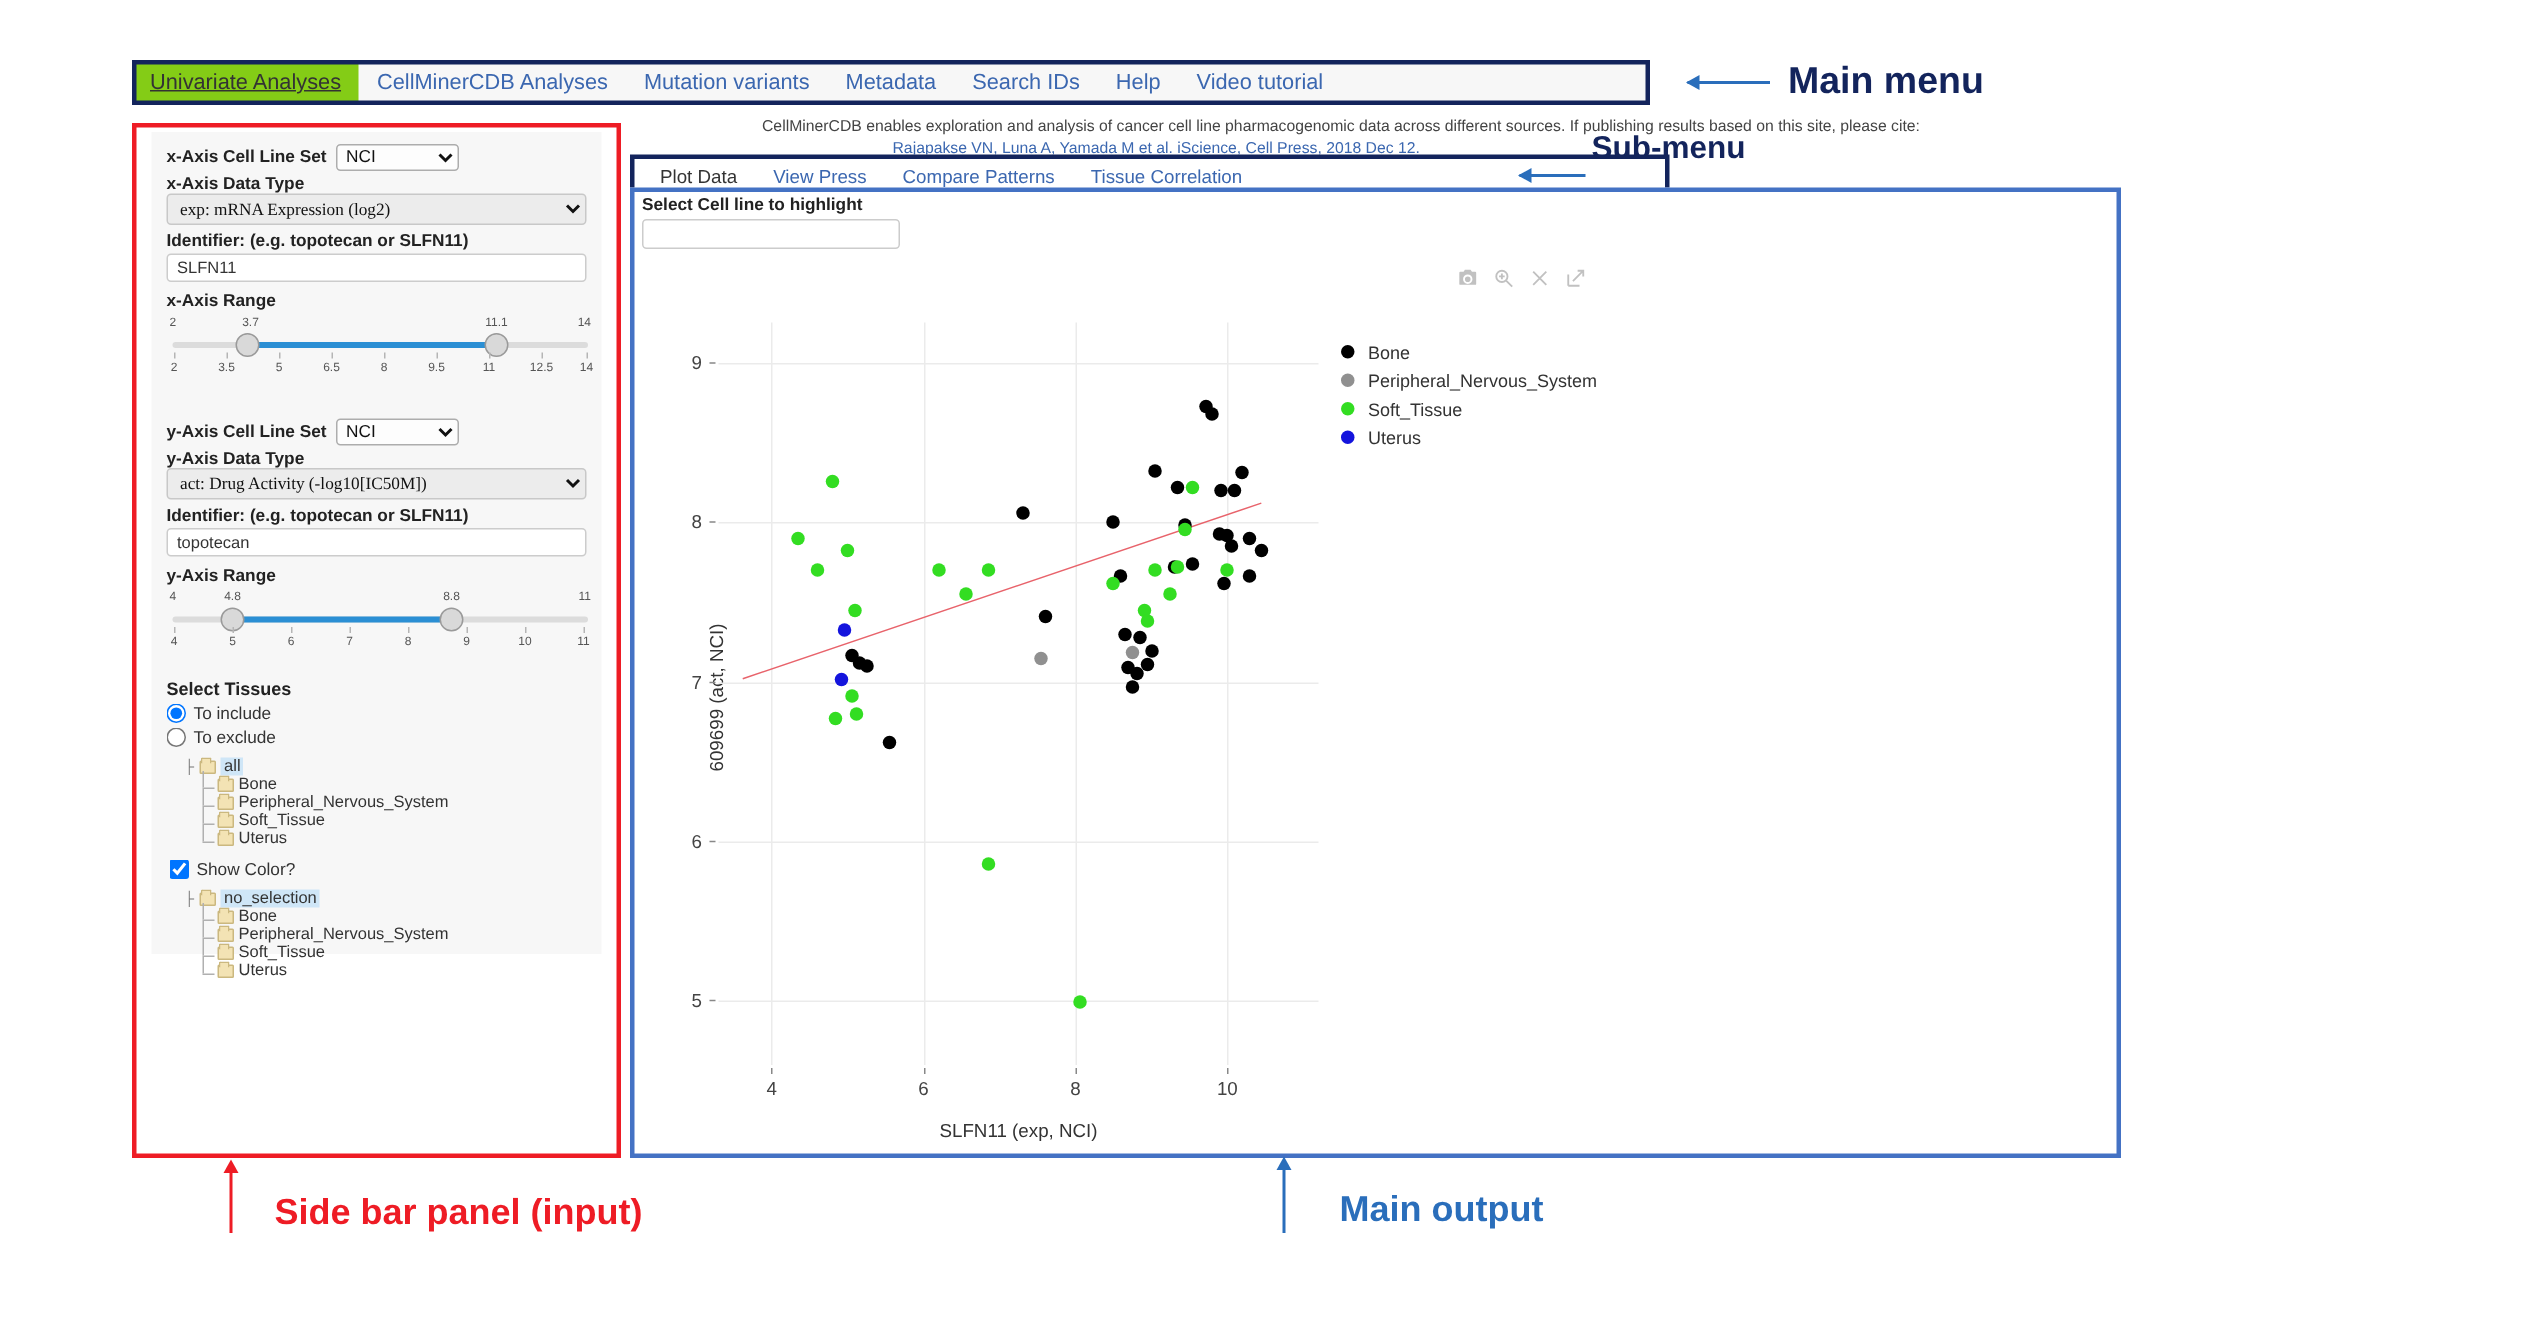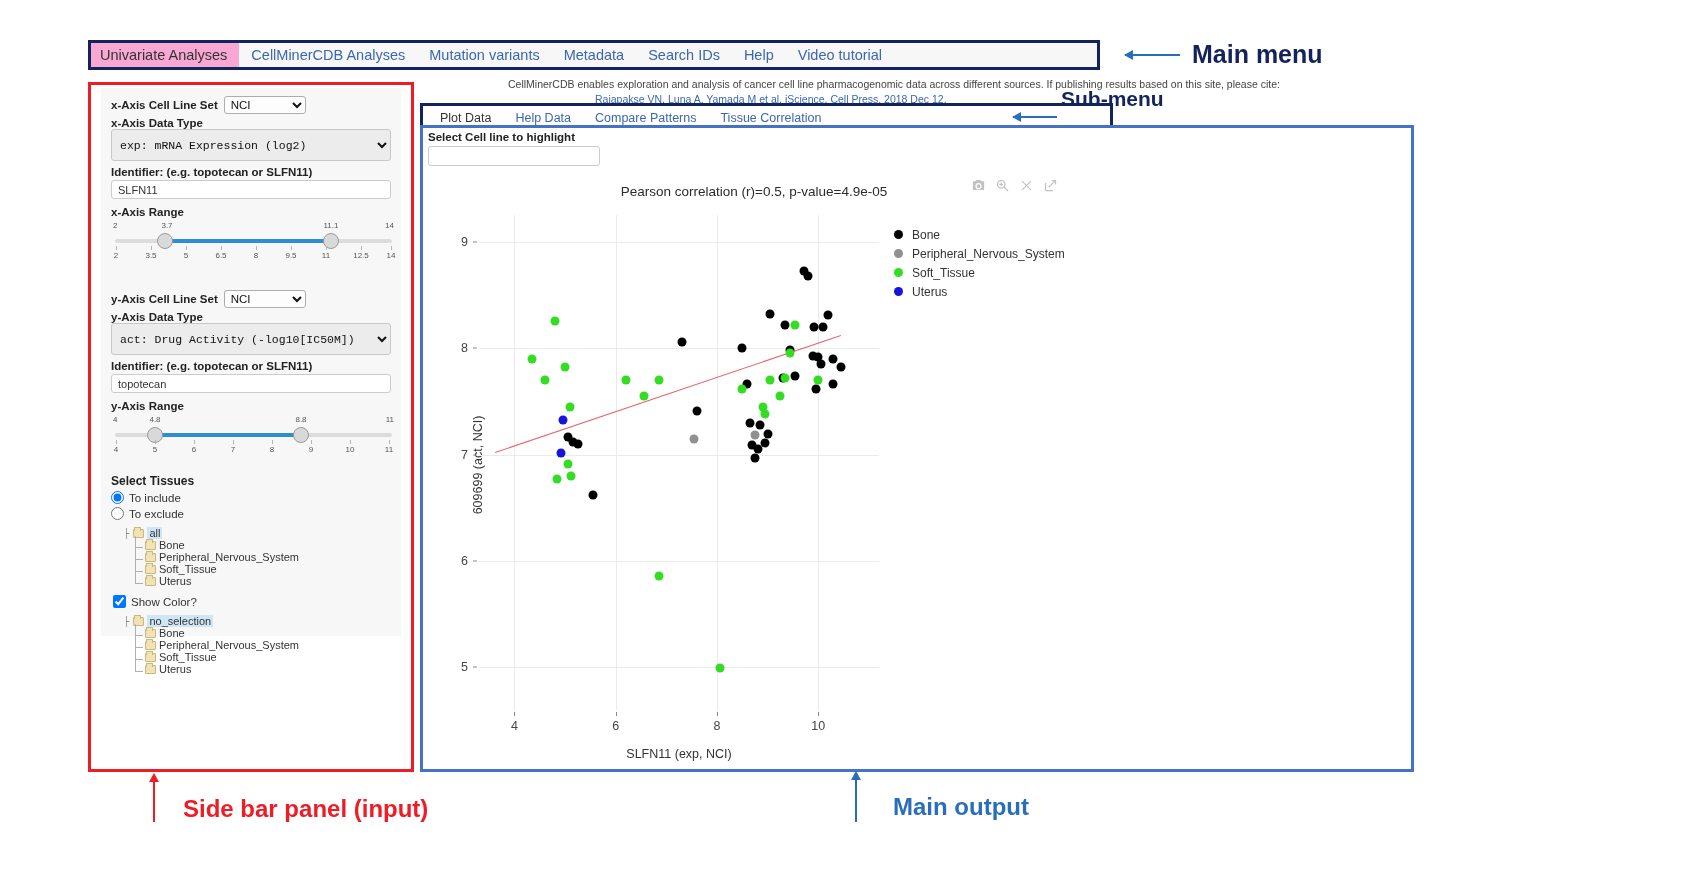--- a/index.html
+++ b/index.html
@@ -20,21 +20,21 @@
   }
   #main-menu{
     position:absolute; left:88px; top:40px; width:1012px; height:30px;
     background:#f7f7f7;
     display:flex; align-items:center;
   }
   .menu-item{
     font-size:14.5px; color:#3b67b0; padding:6px 12px; height:100%;
     display:flex; align-items:center; white-space:nowrap; cursor:pointer;
   }
-  .menu-item.active{ background:#f9a8d4; color:#333; }
+  .menu-item.active{ background:#84cc16; color:#333;text-decoration:underline; }
 
   
   #cite-line1{
     position:absolute; left:508px; top:78px; width:1000px;
     font-size:10.5px; color:#444; white-space:nowrap;
   }
   #cite-line2{
     position:absolute; left:595px; top:93px; width:1000px;
     font-size:10.5px; color:#3b67b0; white-space:nowrap;
   }
@@ -54,22 +54,22 @@
   .lbl-inline{ font-weight:bold; font-size:11.5px; color:#222; }
   .row-inline{ display:flex; align-items:center; gap:6px; margin-bottom:3px;}
 
   select.sm{
     font-family:"Liberation Sans", sans-serif;
     font-size:11.5px; height:18px; width:82px;
     border:1px solid #adadad; border-radius:3px;
     background:#fdfdfd; color:#111; padding:0 2px;
   }
   select.wide{
-    font-family:Liberation Mono, monospace;
-    font-size:11.5px; height:32px; width:100%;
+    font-family:Liberation Serif, serif;
+    font-size:11.5px; height:21px; width:100%;
     border:1px solid #c8c8c8; border-radius:3px;
     background:#ececec; color:#111; padding:0 4px;
     margin-bottom:5px;
   }
   input.txt{
     font-family:"Liberation Sans", sans-serif;
     font-size:11px; height:19px; width:100%;
     border:1px solid #cccccc; border-radius:3px;
     background:#ffffff; color:#333; padding:0 6px;
     margin-top:2px; margin-bottom:7px;
@@ -374,21 +374,21 @@
     <div class="tree-child">
       <span class="folder"></span>
       <span>Uterus</span>
     </div>
   </div>
 </div>
 <div id="sidebar-box"></div>
 
 <div id="submenu">
     <div class="tab active">Plot Data</div>
-    <div class="tab">Help Data</div>
+    <div class="tab">View Press</div>
     <div class="tab">Compare Patterns</div>
     <div class="tab">Tissue Correlation</div>
   </div>
 <div id="submenu-box"></div>
 
 <div id="main-box"></div>
 <div id="cellline-label">Select Cell line to highlight</div>
 <input id="cellline-input" placeholder="" style="">
 
 <div id="plot">
@@ -411,21 +411,20 @@
       </svg>
     </span>
     <span>
       <svg width="15" height="15" viewBox="0 0 24 24" fill="none" stroke="#777" stroke-width="2">
         <path d="M4 20V8M4 20h12M9 15l10-10M14 4h6v6"></path>
       </svg>
     </span>
   </div>
 
   <div id="plot-title">
-    <div>Pearson correlation (r)=0.5, p-value=4.9e-05</div>
   </div>
 
   <div class="plot-area" id="plot-area">
     <div id="ylabel">609699 (act, NCI)</div>
     <div id="xlabel">SLFN11 (exp, NCI)</div>
   <div class="gridline-v" style="left: 35.443px;"></div>
       <div class="xtick-mark" style="left: 35.443px; top: 497px;"></div>
       <div class="xtick" style="left: 35.443px; top: 504px;">4</div>
       <div class="gridline-v" style="left: 136.709px;"></div>
       <div class="xtick-mark" style="left: 136.709px; top: 497px;"></div>

